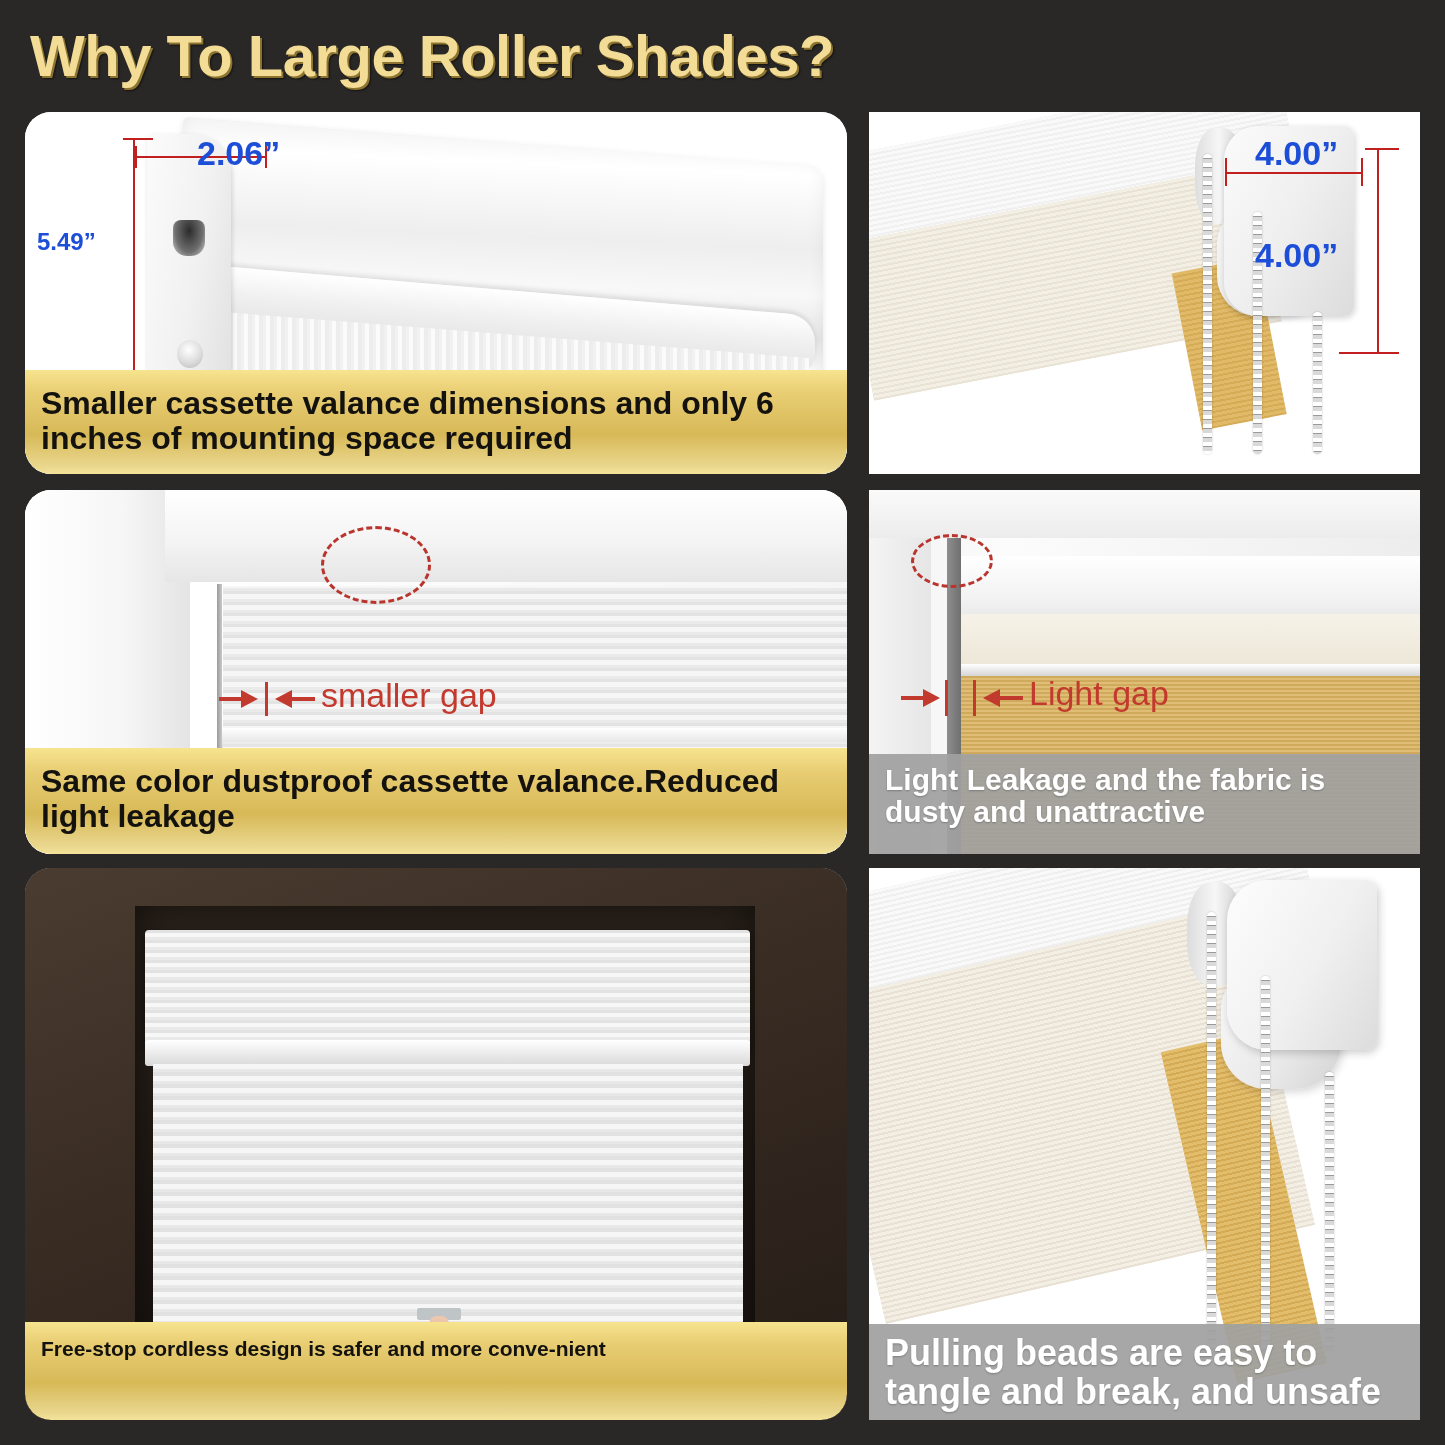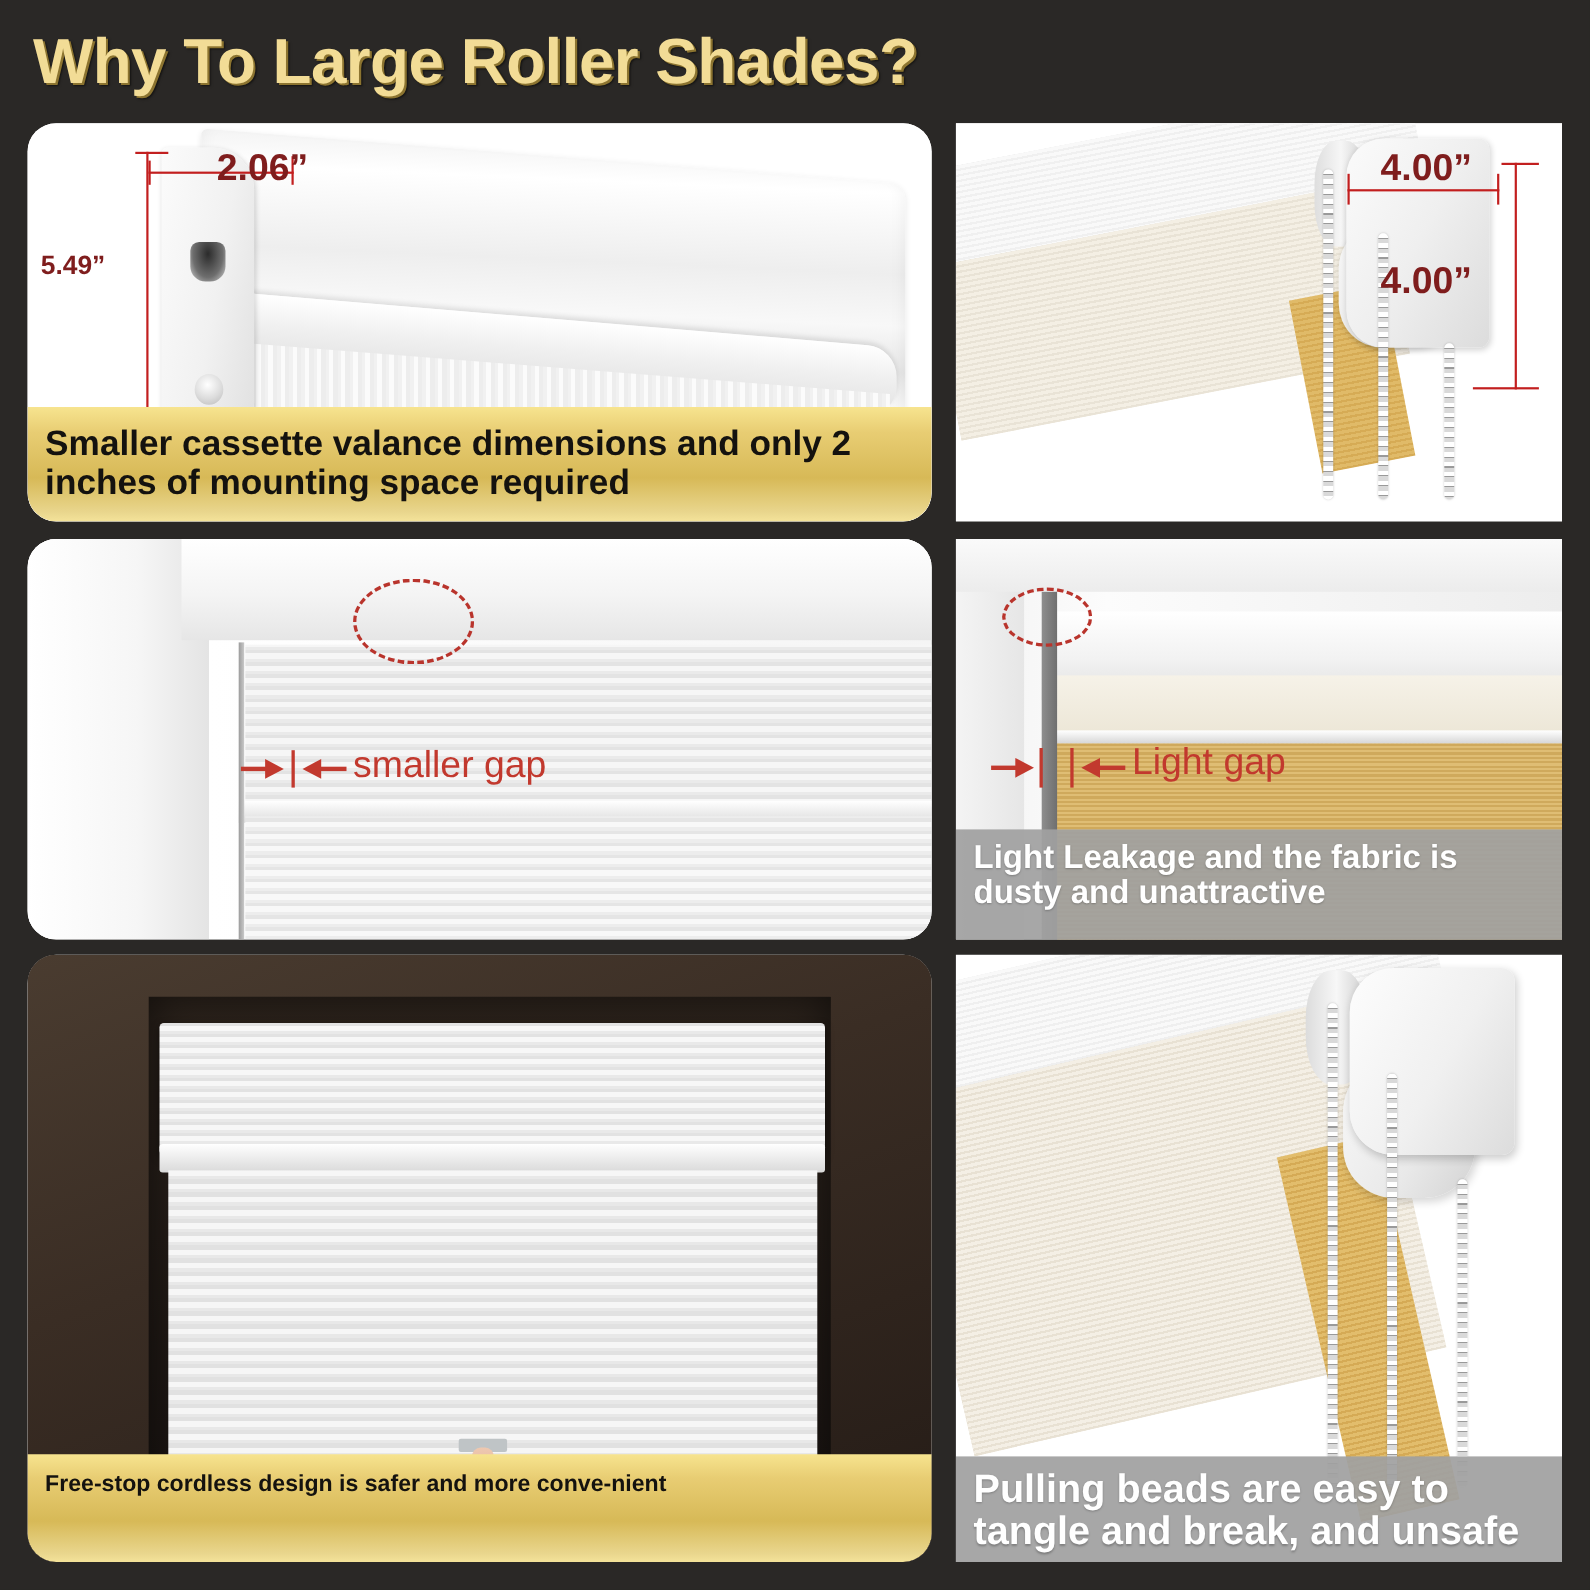--- a/index.html
+++ b/index.html
@@ -82,21 +82,21 @@
     border-radius: 50%;
   }
   
   .dimline-v {
     position: absolute; width: 2px; background: #c21f1f;
   }
   .dimline-h { position: absolute; height: 2px; background: #c21f1f; }
   .tick-h { position: absolute; height: 2px; background: #c21f1f; }
   .tick-v { position: absolute; width: 2px; background: #c21f1f; }
   .dimtext {
-    position: absolute; color: #7f1d1d; font-weight: bold; white-space: nowrap; text-align: right;
+    position: absolute; color: #1d4ed8; font-weight: bold; white-space: nowrap; text-align: right;
   }
 
   
   #p2 { left: 869px; top: 112px; width: 551px; height: 362px; }
   #p2 .stage { background: #ffffff; }
   .rb-fabric-white {
     position: absolute; left: -10px; top: 42px; width: 440px; height: 130px;
     background: repeating-linear-gradient(0deg,#f0f0f0 0 2px,#f9f9f9 2px 5px),
                 linear-gradient(90deg,#ececec,#f7f7f7);
     transform: rotate(-11deg); transform-origin: left center;
@@ -267,21 +267,21 @@
       <div class="dimline-v" style="left:108px; top:26px; height:266px;"></div>
       <div class="tick-h" style="left:98px; top:26px; width:30px;"></div>
       <div class="tick-h" style="left:98px; top:290px; width:30px;"></div>
       <div class="dimtext" style="left:12px; top:116px; font-size:24px;">5.49”</div>
 
       <div class="dimline-h" style="left:110px; top:44px; width:132px;"></div>
       <div class="tick-v" style="left:110px; top:34px; height:22px;"></div>
       <div class="tick-v" style="left:240px; top:30px; height:26px;"></div>
       <div class="dimtext" style="left:172px; top:22px; font-size:34px;">2.06”</div>
     </div>
-    <div class="cap gold" style="height:104px; font-size:32px; padding-top:16px;">Smaller cassette valance dimensions and only 2 inches of mounting space required</div>
+    <div class="cap gold" style="height:104px; font-size:32px; padding-top:16px;">Smaller cassette valance dimensions and only 6 inches of mounting space required</div>
   </div>
 
   <div class="panel bad" id="p2">
     <div class="stage">
       <div class="rb-fabric-white"></div>
       <div class="rb-fabric-cream"></div>
       <div class="rb-fabric-tan"></div>
       <div class="rb-roller"></div>
       <div class="rb-bracket2"></div>
       <div class="rb-bracket"></div>
@@ -311,20 +311,21 @@
       <div class="edge-dark"></div>
       <div class="dash-circle" style="left:296px; top:36px; width:110px; height:78px;"></div>
 
       <div class="arrow-stem" style="left:194px; top:207px; width:26px;"></div>
       <div class="arrow-r" style="left:216px; top:200px;"></div>
       <div class="gap-bar" style="left:240px; top:192px; height:34px;"></div>
       <div class="arrow-l" style="left:250px; top:200px;"></div>
       <div class="arrow-stem" style="left:266px; top:207px; width:24px;"></div>
       <div class="gaptext" style="left:296px; top:186px; font-size:34px;">smaller gap</div>
     </div>
+    <div class="cap gold" style="height:106px; font-size:32px; padding-top:16px;">Same color dustproof cassette valance.Reduced light leakage</div>
   </div>
 
   <div class="panel bad" id="p4">
     <div class="stage">
       <div class="p4-wall"></div>
       <div class="p4-top"></div>
       <div class="p4-beam"></div>
       <div class="p4-beam2"></div>
       <div class="p4-rail"></div>
       <div class="p4-fabric"></div>

